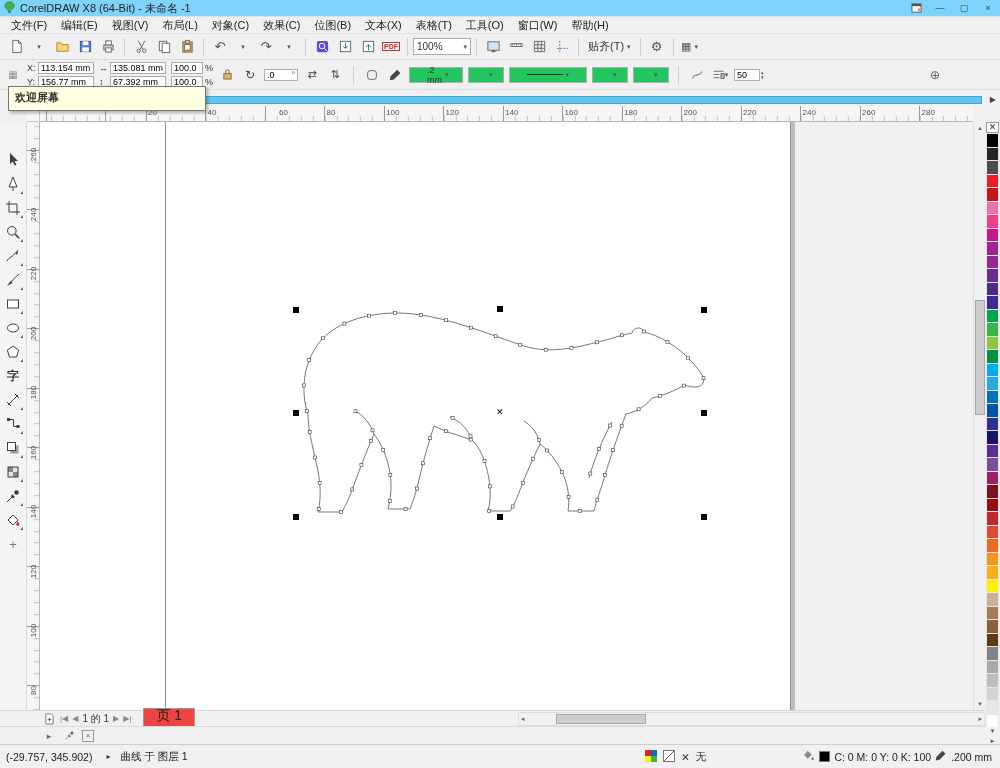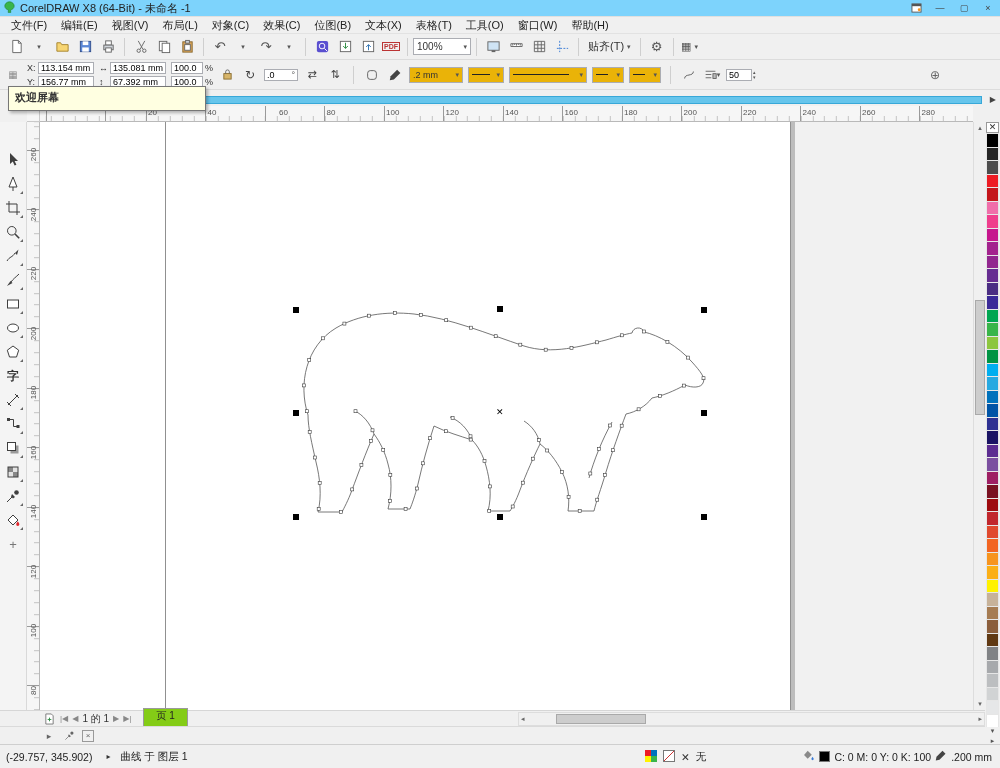--- a/index.html
+++ b/index.html
@@ -33,22 +33,22 @@
   .propbar{left:0;top:60px;width:1000px;height:30px;background:#f0f0f0;border-bottom:1px solid #dcdcdc;
            display:flex;align-items:center;padding-left:4px;gap:5px;font-size:10px}
   .stack{display:flex;flex-direction:column;gap:2px}
   .frow{display:flex;align-items:center;gap:2px;height:12px}
   .flabel{width:9px;color:#333;font-size:9px}
   .pfield{border:1px solid #abadb3;background:#fff;height:12px;font-size:9px;padding:0 2px;
           font-family:"Liberation Sans",sans-serif;width:56px}
   .pfield.sm{width:32px}
   .pfield.rot{width:34px}
   .pct{font-size:9px;color:#333}
-  .sel{border:1px solid #abadb3;background:#eab308;height:16px;display:flex;align-items:center;
-       padding:0 3px;gap:3px;font-size:9px}
+  .sel{border:1px solid #abadb3;background:#22c55e;height:16px;display:flex;align-items:center;
+       padding:0 17px;gap:3px;font-size:9px}
   .lineexample{height:1px;background:#222;width:26px}
   .pbtn{min-width:18px;height:18px;display:flex;align-items:center;justify-content:center;color:#444}
   .spin{display:flex;flex-direction:column;justify-content:center;font-size:5px;color:#555;line-height:5px}
   
   .welcome-tip{left:8px;top:86px;width:198px;background:#ffffe1;border:1px solid #767676;
                padding:3px 6px 4px;z-index:60;box-shadow:2px 2px 3px rgba(0,0,0,.28)}
   .tip-title{font-weight:bold;font-size:11px;margin-bottom:1px}
   .tip-body{font-size:10.5px;color:#333;line-height:1.25}
   
   .tabstrip{left:0;top:90px;width:1000px;height:16px;background:#f0f0f0}
@@ -94,22 +94,22 @@
   .palette{left:985px;top:122px;width:15px;height:622px;background:#f0f0f0;display:flex;flex-direction:column;align-items:center}
   .swatch{width:13px;height:13.5px;border:1px solid #e6e6e6;border-bottom:none}
   .no-color{width:13px;height:13px;background:#fff;border:1px solid #999;display:flex;align-items:center;
             justify-content:center;font-size:9px;color:#333;line-height:1}
   .pal-arrows{margin-top:auto;display:flex;flex-direction:column;align-items:center;font-size:7px;color:#555;gap:2px;padding-bottom:2px}
   
   .navrow{left:0;top:710px;width:985px;height:16px;background:#f0f0f0;border-top:1px solid #d6d6d6;
           display:flex;align-items:center;padding-left:42px;gap:4px;font-size:9px;color:#555}
   .navarrow{font-size:8px;color:#888}
   .pagecount{color:#333;font-size:10px;margin:0 0}
-  .page-tab{margin-left:8px;border:1px solid #9a9a9a;background:#84cc16;height:22px;line-height:13px;
-            padding:0 12px;font-size:10px;color:#222}
+  .page-tab{margin-left:8px;border:1px solid #9a9a9a;background:#ef4444;height:22px;line-height:13px;
+            padding:0 12px;font-size:14px;color:#222}
   .hscroll{position:absolute;left:518px;right:0;top:1px;height:14px;background:#f0f0f0;border:1px solid #ddd}
   .hthumb{position:absolute;left:37px;width:90px;top:1px;height:10px;background:#cdcdcd;border:1px solid #a9a9a9}
   .hs-arrow{position:absolute;top:2px;font-size:7px;color:#666}
   .docpal{left:0;top:726px;width:985px;height:18px;background:#f0f0f0;border-top:1px solid #dadada;
           display:flex;align-items:center;padding-left:42px;gap:6px}
   .docpal .hint{position:absolute;left:0;right:0;text-align:center;color:#b8b8b8;font-size:10px}
   .mini-icon{width:14px;height:14px;display:flex;align-items:center;justify-content:center;font-size:9px;color:#666}
   
   .statusbar{left:0;top:744px;width:1000px;height:24px;background:#f0f0f0;border-top:1px solid #cfcfcf;
              display:flex;align-items:center;padding:0 6px;font-size:10.5px;color:#222}

